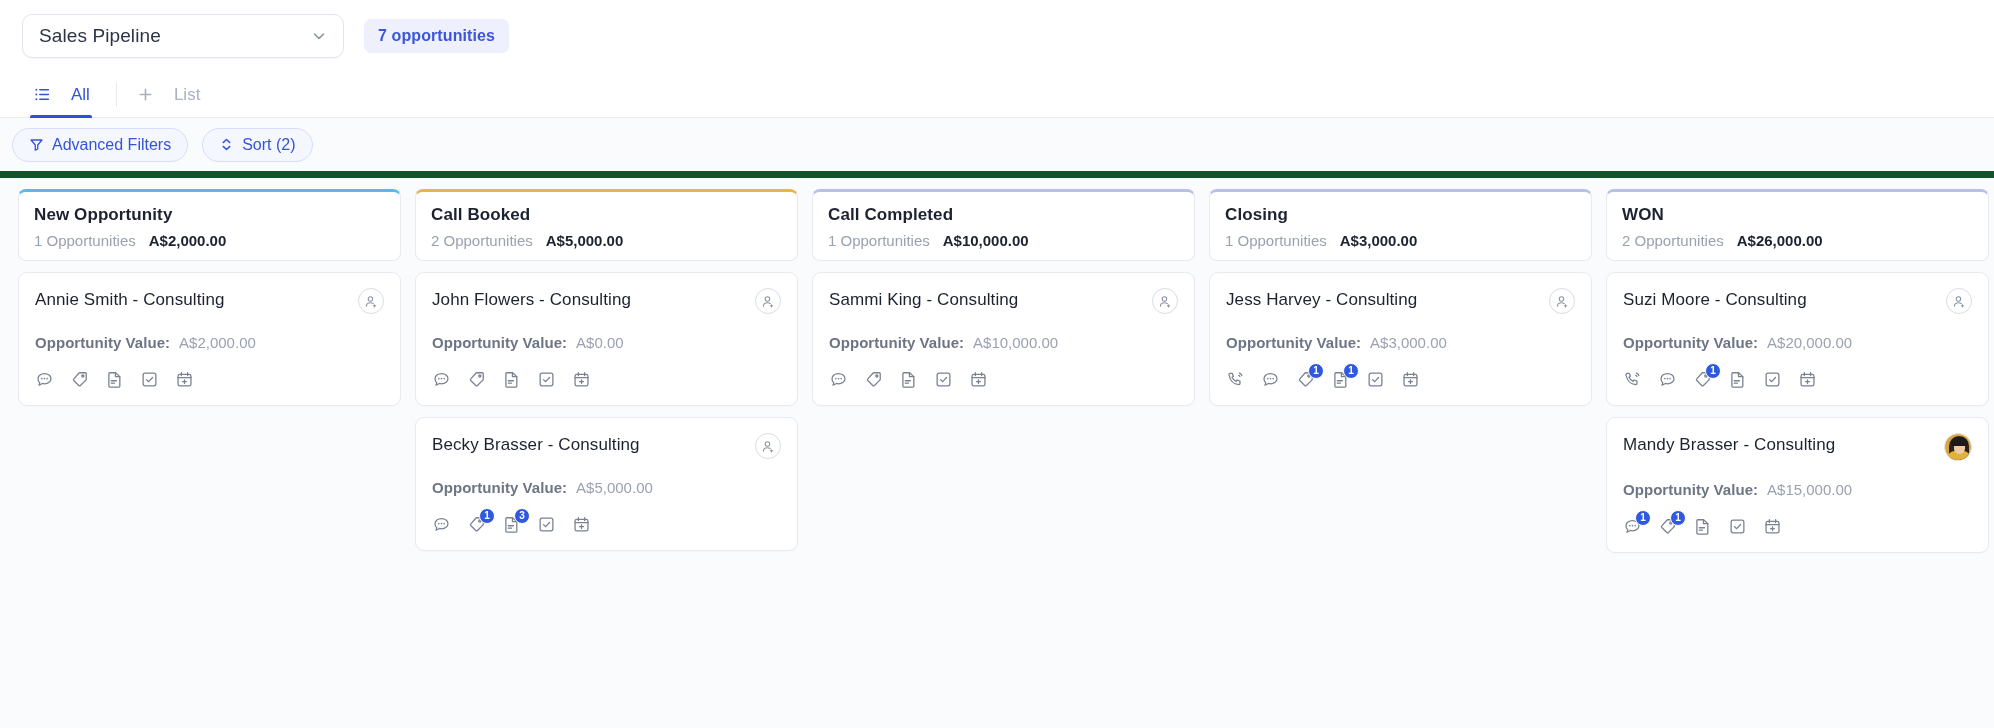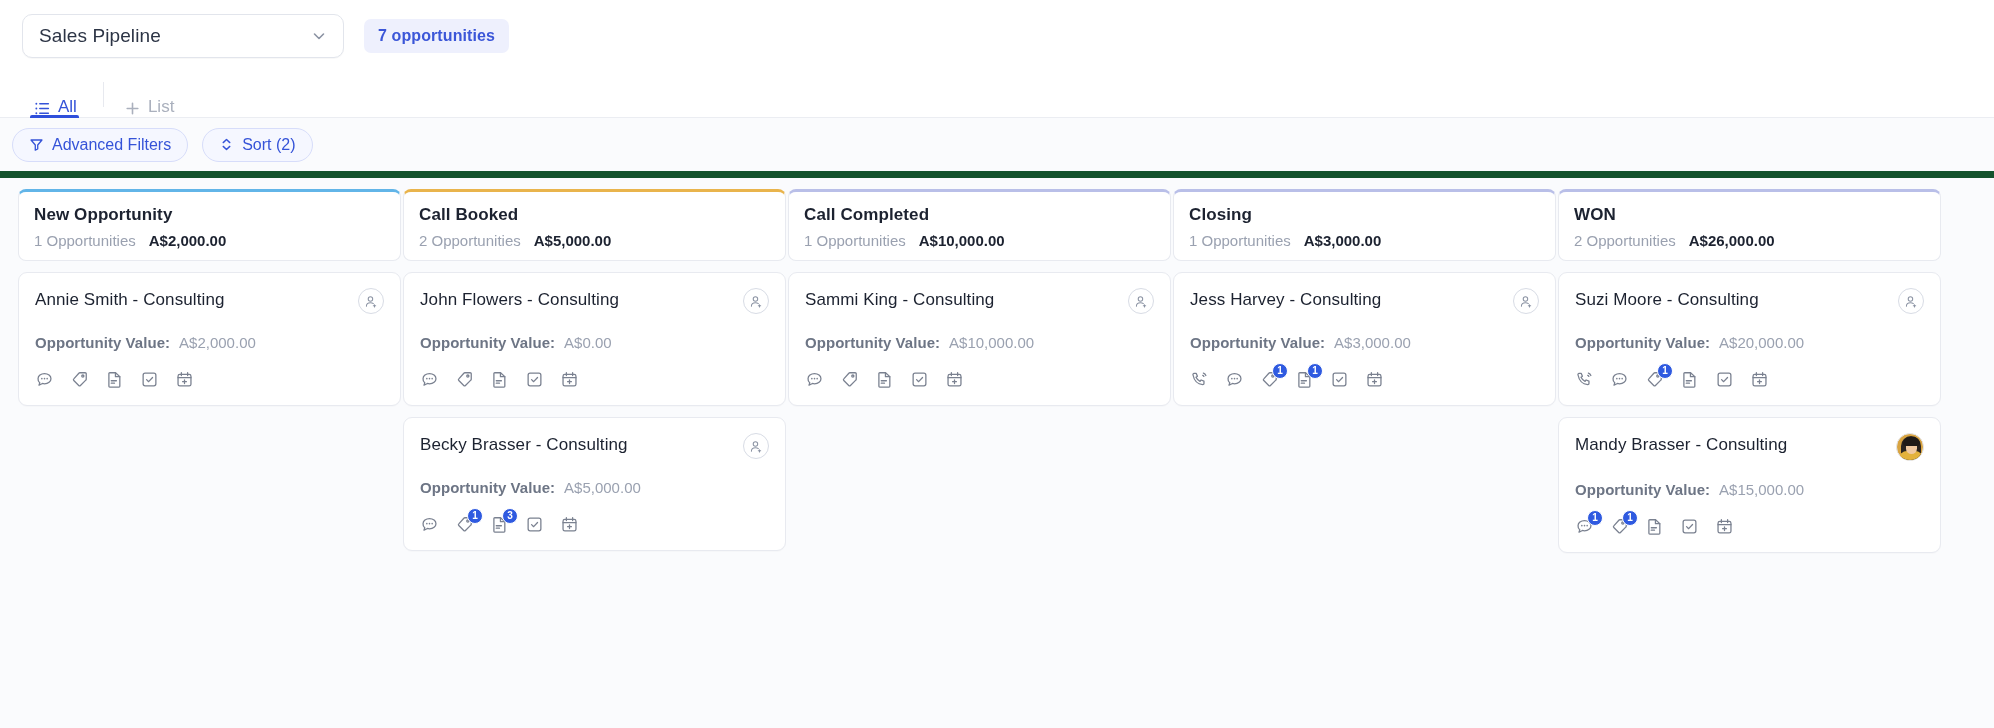--- a/index.html
+++ b/index.html
@@ -57,22 +57,22 @@
   .tabs {
     height: 46px;
     display: flex;
     align-items: stretch;
     padding: 0 30px;
     background: #ffffff;
     border-bottom: 1px solid #ebedf2;
   }
   .tab {
     display: flex;
-    align-items: flex-end;
-    gap: 7px;
+    align-items: center;
+    gap: 20px;
     padding: 0 14px 0 4px;
     position: relative;
     cursor: pointer;
     font-size: 17px;
   }
   .tab.active { color: #3553d8; font-weight: 400; }
   .tab.active::after {
     content: "";
     position: absolute;
     left: 0; right: 12px; bottom: -1px;
@@ -109,21 +109,21 @@
   }
   .chip .ico { width: 15px; height: 15px; display: block; }
 
   
   .board {
     position: relative;
     background: #fafbfd;
     height: 550px;
     padding: 11px 0 0 0;
     display: flex;
-    gap: 2px;
+    gap: 14px;
     padding-left: 18px;
     padding-right: 0px;
     overflow: hidden;
   }
   .column { width: 383px; flex: 0 0 383px; display: flex; flex-direction: column; gap: 11px; }
 
   .col-head {
     background: #ffffff;
     border: 1px solid #e8eaf0;
     border-top-width: 3px;

